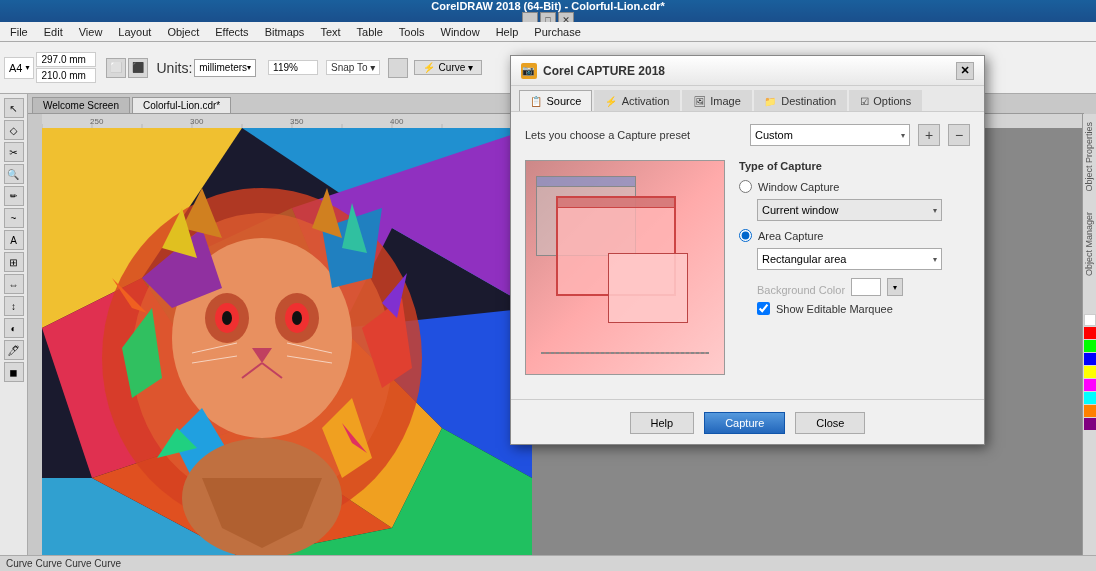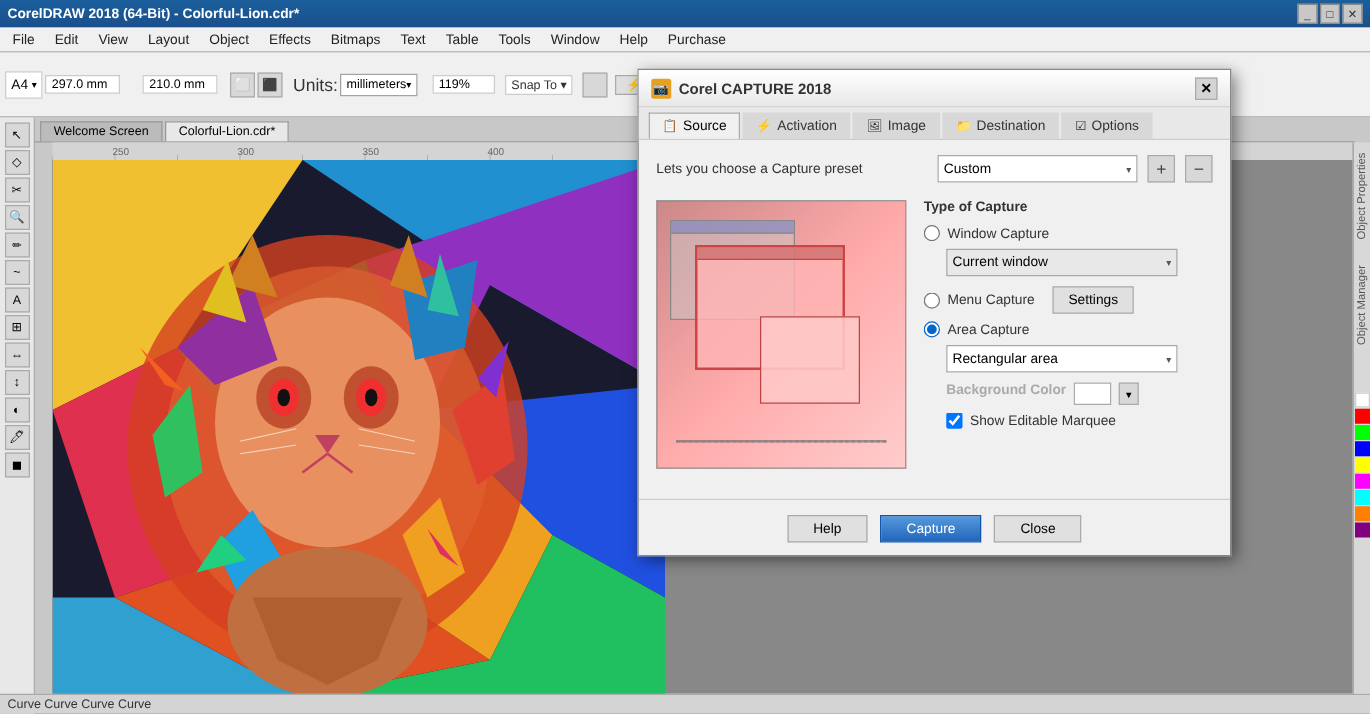--- a/index.html
+++ b/index.html
@@ -24,21 +24,21 @@
 
     
     .title-bar {
       background: linear-gradient(to bottom, #1a5f9c, #1a4f8c);
       height: 22px;
       display: flex;
       align-items: center;
       justify-content: space-between;
       padding: 0 6px;
       position: absolute;
-      top: 0; left: 0; right: 0;
+      top: 0; left: 0; right: 0; flex-direction: column;
     }
     .title-bar-text {
       color: white;
       font-size: 11px;
       font-weight: bold;
     }
     .title-bar-controls {
       display: flex;
       gap: 2px;
     }
@@ -304,23 +304,22 @@
       padding: 0 4px;
       display: flex; align-items: center; justify-content: space-between;
     }
     .dropdown-arrow {
       font-size: 8px; color: #555;
     }
     .bg-color-row {
       margin-left: 18px;
       margin-bottom: 6px;
       display: flex;
-      align-items: flex-start;
+      align-items: flex-end;
       gap: 6px;
-      font-weight: bold;
     }
     .bg-label {
       font-size: 11px;
       color: #aaa;
     }
     .color-box {
       width: 30px; height: 18px;
       background: white;
       border: 1px solid #aaa;
     }
@@ -409,21 +408,21 @@
     <div class="menu-item">Window</div>
     <div class="menu-item">Help</div>
     <div class="menu-item">Purchase</div>
   </div>
 
   <div class="toolbar">
     <div style="display:flex;align-items:center;gap:3px;height:22px;padding:0 4px;border:1px solid #ccc;background:white;font-size:11px;">
       <span>A4</span>
       <span style="font-size:8px;">▾</span>
     </div>
-    <div style="display:flex;gap:18px;">
+    <div style="display:flex;flex-direction:column;gap:1px;">
       <div style="font-size:10px;padding:1px 4px;border:1px solid #ccc;background:white;width:60px;">297.0 mm</div>
       <div style="font-size:10px;padding:1px 4px;border:1px solid #ccc;background:white;width:60px;">210.0 mm</div>
     </div>
     <div style="display:flex;align-items:center;gap:2px;margin-left:8px;">
       <div style="width:20px;height:20px;background:#d8d8d8;border:1px solid #aaa;display:flex;align-items:center;justify-content:center;font-size:10px;">⬜</div>
       <div style="width:20px;height:20px;background:#d8d8d8;border:1px solid #aaa;display:flex;align-items:center;justify-content:center;font-size:10px;">⬛</div>
     </div>
     <div style="margin-left:6px;font-size:14px;color:#333;">Units: </div>
     <div style="font-size:10px;padding:1px 4px;border:1px solid #a3a3a3;background:white;height:18px;display:flex;align-items:center;">millimeters <span style="font-size:8px;">▾</span></div>
     <div style="margin-left:10px;font-size:10px;padding:1px 4px;border:1px solid #ccc;background:white;width:50px;">119%</div>
@@ -632,25 +631,20 @@
           <input type="radio" class="radio-input" name="capture-type" id="window-capture" style="">
           <label class="radio-label" for="window-capture">Window Capture</label>
         </div>
         <div class="dropdown-row">
           <div class="sub-dropdown">
             <span>Current window</span>
             <span class="dropdown-arrow">▾</span>
           </div>
         </div>
 
-        <div class="radio-row">
-          <input type="radio" class="radio-input" name="capture-type" id="menu-capture" style="">
-          <label class="radio-label" for="menu-capture">Menu Capture</label>
-          <div class="settings-btn">Settings</div>
-        </div>
 
         <div class="radio-row">
           <input type="radio" class="radio-input" name="capture-type" id="area-capture" checked="" style="">
           <label class="radio-label" for="area-capture">Area Capture</label>
         </div>
         <div class="dropdown-row">
           <div class="area-dropdown">
             <span>Rectangular area</span>
             <span class="dropdown-arrow">▾</span>
           </div>

